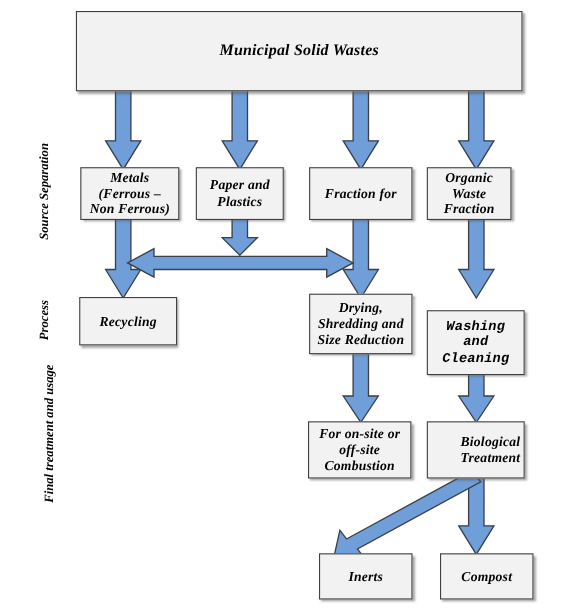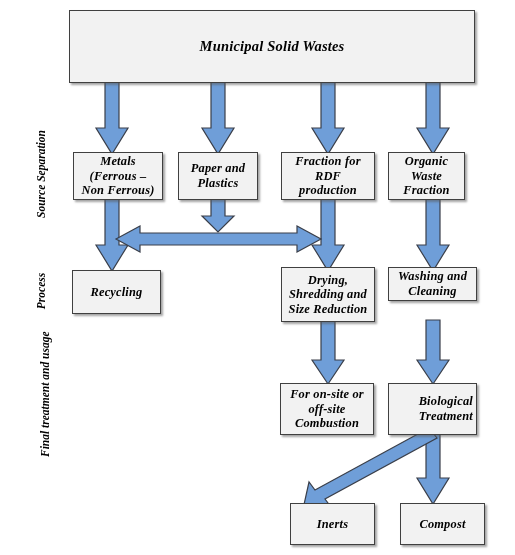--- a/index.html
+++ b/index.html
@@ -169,21 +169,20 @@
   <div class="node lvl" style="left:178px; top:152px; width:80px; height:48px;">
     <div>
       <span>Paper and</span>
       <span>Plastics</span>
     </div>
   </div>
 
   <div class="node lvl" style="left:281px; top:152px; width:94px; height:48px;">
     <div>
       <span>Fraction for</span>
-      <span>RDF production</span>
     </div>
   </div>
 
   <div class="node lvl" style="left:388px; top:152px; width:77px; height:48px;">
     <div>
       <span>Organic Waste</span>
       <span>Fraction</span>
     </div>
   </div>
 
@@ -192,21 +191,21 @@
   </div>
 
   <div class="node lvl" style="left:281px; top:267px; width:94px; height:55px;">
     <div>
       <span>Drying,</span>
       <span>Shredding and</span>
       <span>Size Reduction</span>
     </div>
   </div>
 
-  <div class="node lvl" style="left:388px; top:267px; width:89px; height:34px;">
+  <div class="node lvl" style="left:388px; top:282px; width:89px; height:59px;font-family:Liberation Mono, monospace;">
     <div>
       <span>Washing and</span>
       <span>Cleaning</span>
     </div>
   </div>
 
   <div class="node lvl" style="left:280px; top:383px; width:94px; height:52px;">
     <div>
       <span>For on-site or</span>
       <span>off-site</span>

